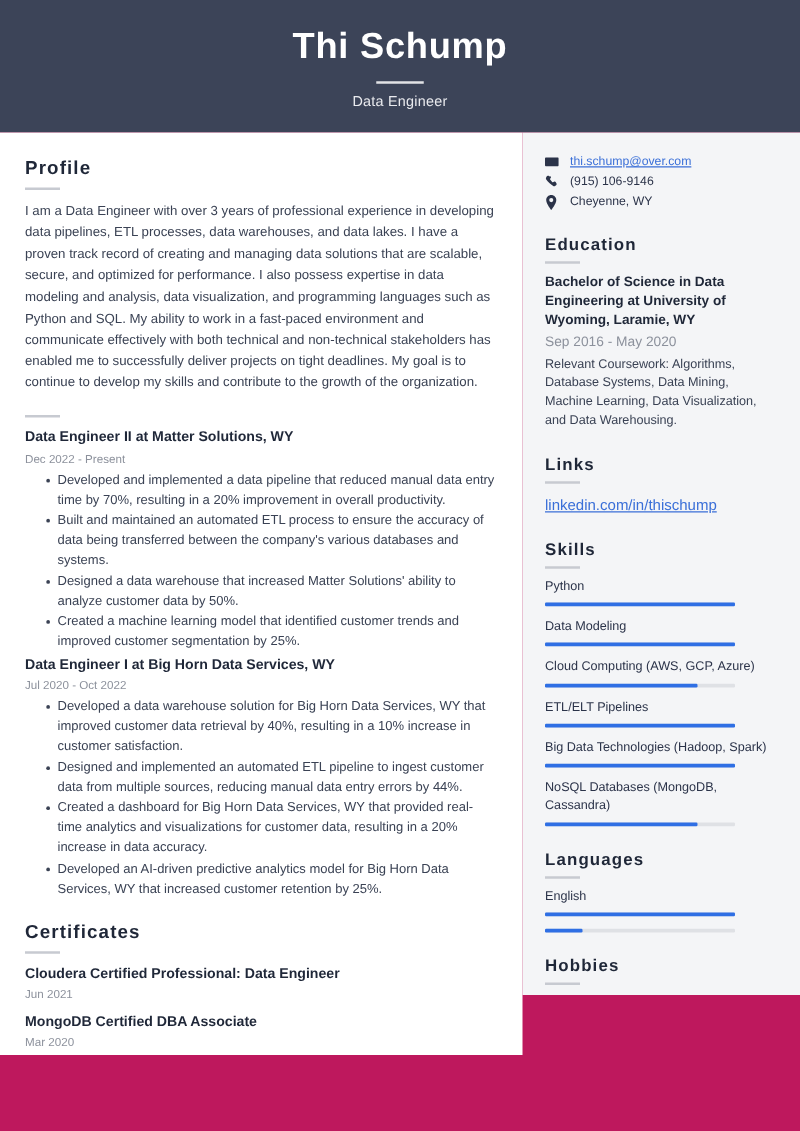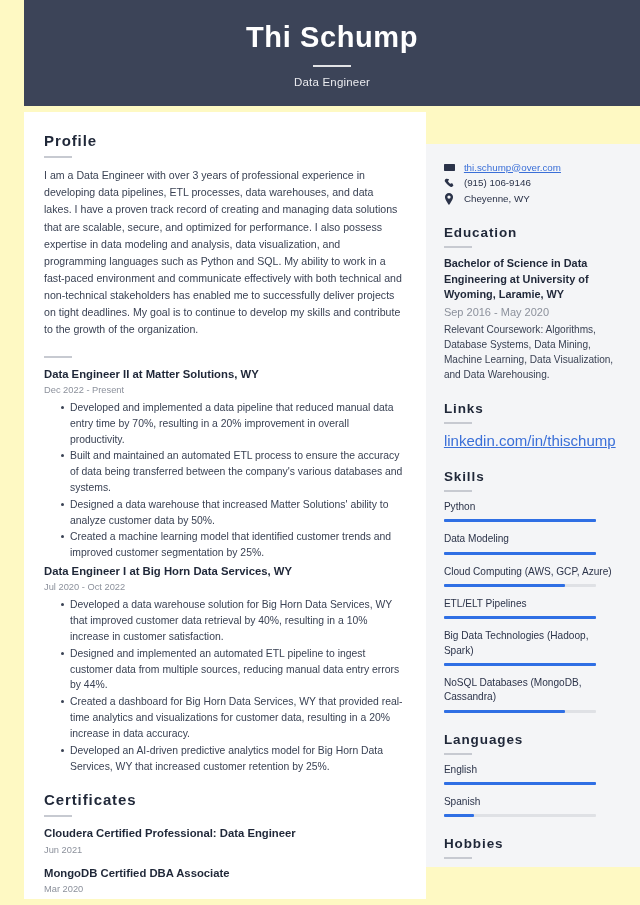--- a/index.html
+++ b/index.html
@@ -6,22 +6,21 @@
   html, body {
     margin: 0; padding: 0;
     width: 640px; height: 905px;
     background: #ffffff;
     font-family: "Liberation Sans", sans-serif;
   }
   .page {
     position: relative;
     width: 640px; height: 905px;
     overflow: hidden;
-    background: #fef9c3;
-    padding-left: 24px;
+    background: #be185d;
   }
 
   
   .header {
     background: #3c4458;
     height: 106px;
     display: flex;
     flex-direction: column;
     align-items: center;
     justify-content: center;
@@ -44,21 +43,21 @@
   }
   .header-title {
     color: #e9eaee;
     font-size: 11.5px;
     letter-spacing: 0.2px;
   }
 
   
   .body {
     display: flex;
-    align-items: center;
+    align-items: flex-start;
     height: 799px;
   }
   .col-main {
     width: 418px;
     background: #ffffff;
     padding: 20px 22px 0 20px;
   }
   .col-side {
     width: 222px;
     background: #f4f5f7;
@@ -155,21 +154,21 @@
   .c-text { color: #2b3349; font-size: 9.8px; }
   a.c-link {
     color: #3a6fd8;
     font-size: 9.8px;
     text-decoration: underline;
   }
 
   .link-line { margin-top: 2px; }
   a.side-link {
     color: #3a6fd8;
-    font-size: 15px;
+    font-size: 12px;
     text-decoration: underline;
   }
 
   
   .edu-title {
     color: #1f2738;
     font-size: 10.9px;
     font-weight: bold;
     line-height: 1.42;
     margin: 0;
@@ -364,21 +363,20 @@
         <h2 class="sec-h">Languages</h2>
         <div class="sec-rule"></div>
 
         <div class="bar-item">
           <div class="bar-label">English</div>
           <div class="bar-track">
             <div class="bar-fill" style="width: 100%;"></div>
           </div>
         </div>
         <div class="bar-item">
-          <div class="bar-label">Spanish</div>
           <div class="bar-track">
             <div class="bar-fill" style="width: 20%;"></div>
           </div>
         </div>
       </div>
 
       <div class="sec">
         <h2 class="sec-h">Hobbies</h2>
         <div class="sec-rule"></div>
       </div>

